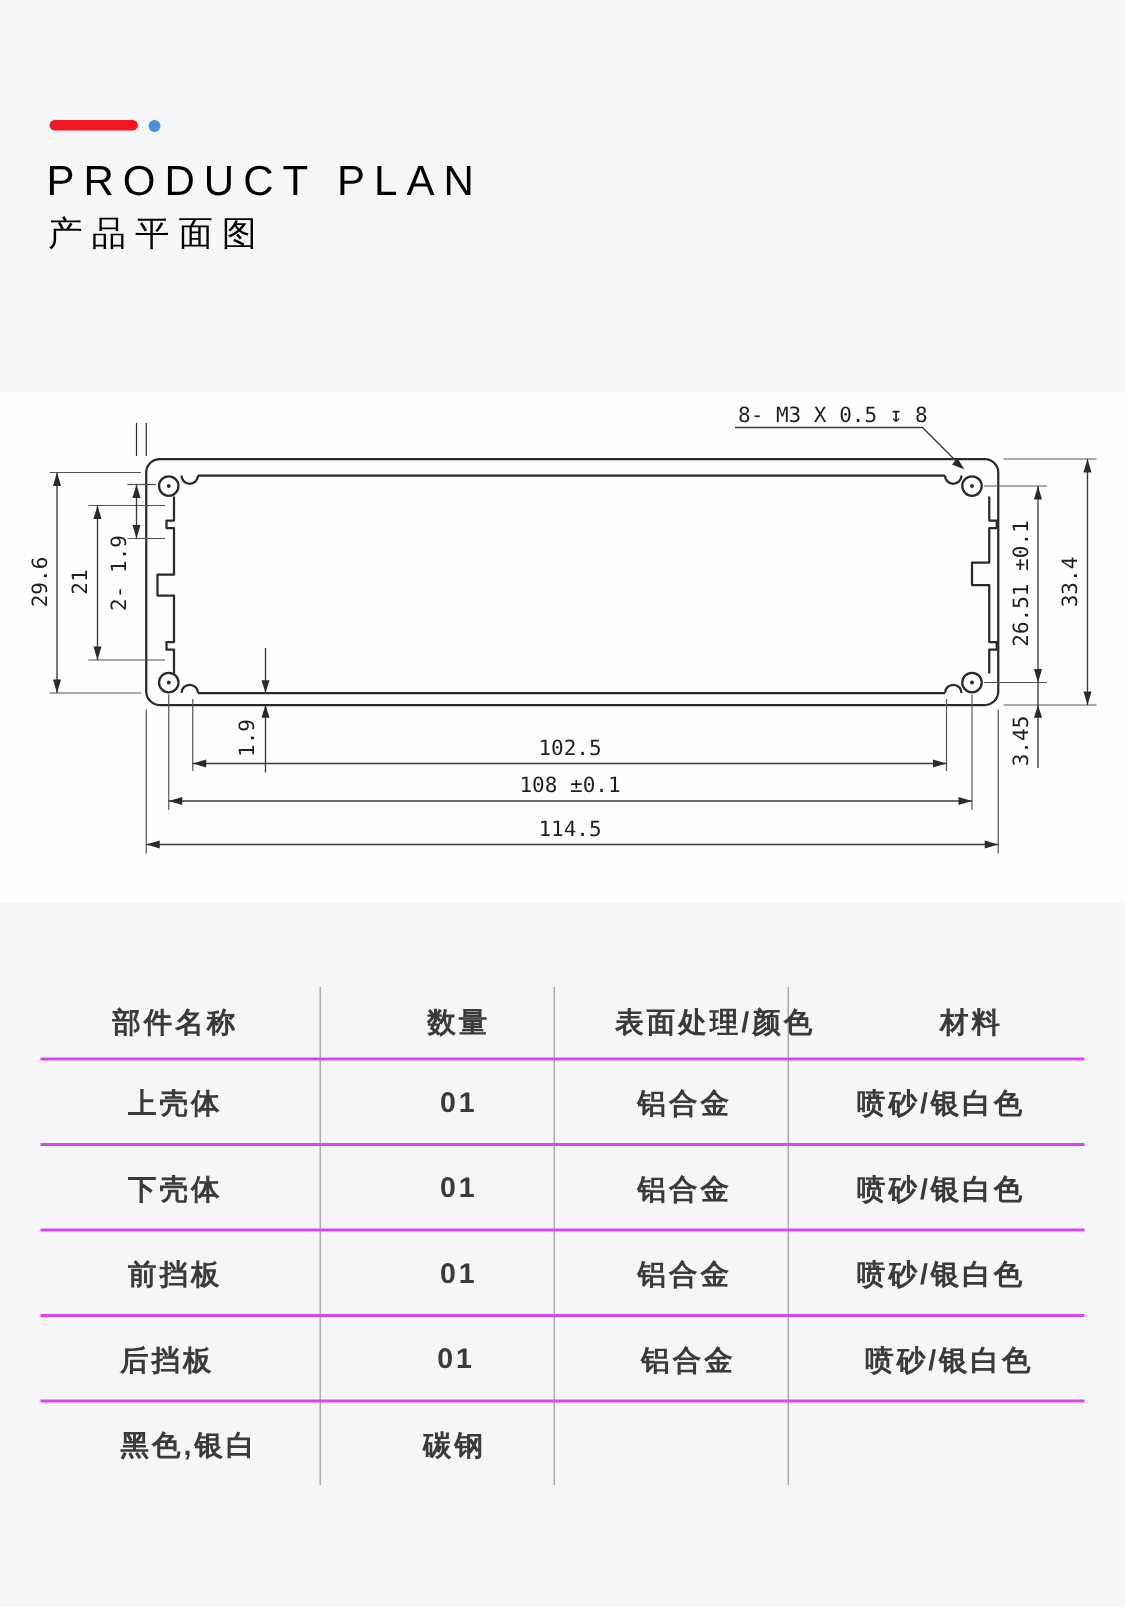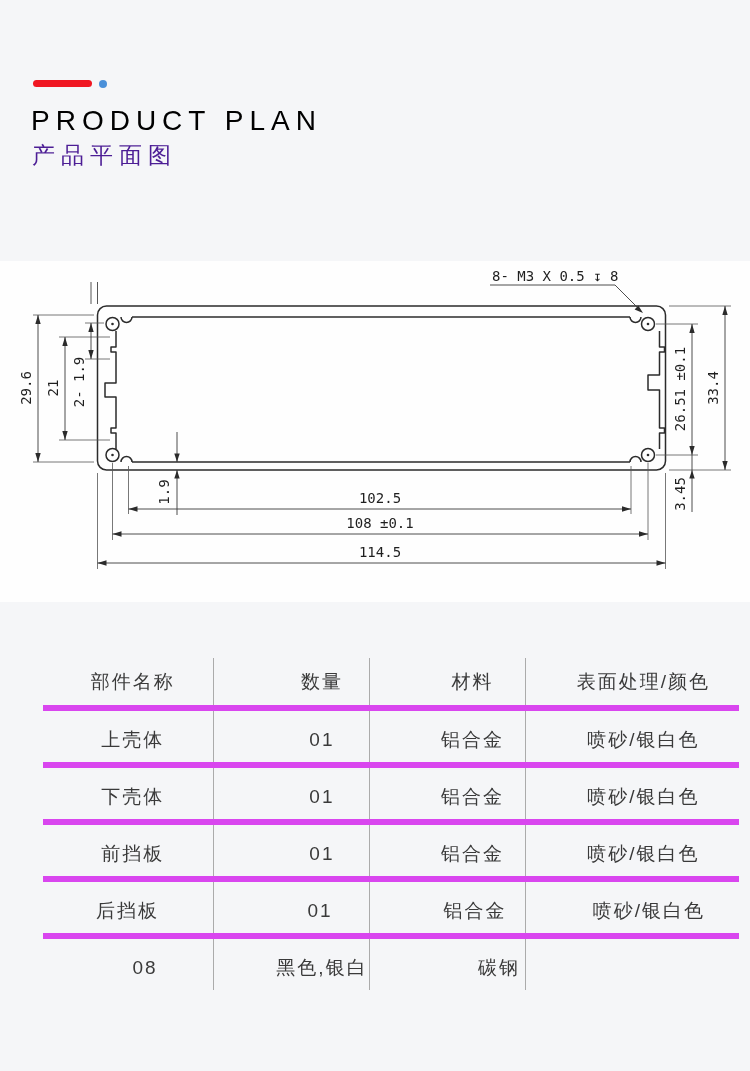--- a/index.html
+++ b/index.html
@@ -10,49 +10,49 @@
   }
   
   .accent-bar{position:absolute;left:33px;top:80px;width:59px;height:7px;border-radius:4px;background:#f01722;}
   .accent-dot{position:absolute;left:99px;top:80px;width:8px;height:8px;border-radius:50%;background:#4a90d9;}
   .page-title{
     position:absolute;left:31px;top:105px;margin:0;
     font-size:28px;font-weight:300;letter-spacing:6px;color:#000000;
   }
   .page-subtitle{
     position:absolute;left:32px;top:140px;margin:0;
-    font-size:23px;font-weight:400;letter-spacing:6px;color:#4c1d95;
+    font-size:23px;font-weight:400;letter-spacing:6px;color:#000000;
   }
   
   .drawing-panel{position:absolute;left:0;top:261px;width:750px;height:341px;background:#fefefe;}
   .drawing-svg{position:absolute;left:0;top:240px;width:750px;height:380px;}
   .profile{stroke:#2b2b2b;stroke-width:1.5;fill:none;stroke-linejoin:round;}
   .dimline{stroke:#3a3a3a;stroke-width:0.9;fill:none;}
   .extline{stroke:#555;stroke-width:0.8;fill:none;}
   .arrow{fill:#2b2b2b;stroke:none;}
   .dot{fill:#2b2b2b;stroke:none;}
   .dimtext{
     font-family:"DejaVu Sans Mono","DejaVu Sans",monospace;
     font-size:14px;fill:#1f1f1f;
   }
   .notetext{
     font-family:"DejaVu Sans Mono","DejaVu Sans",monospace;
     font-size:14px;fill:#1f1f1f;
   }
   
   .spec-table{position:absolute;left:27px;top:658px;width:696px;height:332px;color:#3a3a3a;}
-  .t-row{position:absolute;left:16px;width:696px;display:flex;}
+  .t-row{position:absolute;left:0;width:696px;display:flex;font-weight:bold;}
   .t-row.header{top:0;height:47px;}
   .t-cell{display:flex;align-items:center;justify-content:center;
     font-size:19px;letter-spacing:2px;color:#3a3a3a;}
   .t-cell.c1{width:186px;}
   .t-cell.c2{width:156px;padding-left:24px;}
   .t-cell.c3{width:156px;}
   .t-cell.c4{width:198px;}
-  .t-row.data{height:57px;border-top:6px solid #d946ef;}
+  .t-row.data{height:57px;border-top:2px solid #d946ef;}
   .vdiv{position:absolute;top:0;width:1px;height:332px;background:#ababab;}
   .vdiv.v1{left:186px;}
   .vdiv.v2{left:342px;}
   .vdiv.v3{left:498px;}
 </style>
 </head>
 <body>
 
 <div class="accent-bar"></div>
 <div class="accent-dot"></div>
@@ -163,22 +163,22 @@
 </svg>
 
 <div class="spec-table">
   <div class="vdiv v1"></div>
   <div class="vdiv v2"></div>
   <div class="vdiv v3"></div>
 
   <div class="t-row header">
     <div class="t-cell c1">部件名称</div>
     <div class="t-cell c2">数量</div>
+    <div class="t-cell c4">表面处理/颜色</div>
     <div class="t-cell c3">材料</div>
-    <div class="t-cell c4">表面处理/颜色</div>
   </div>
 
   <div class="t-row data" style="top:47px;">
     <div class="t-cell c1">上壳体</div>
     <div class="t-cell c2">01</div>
     <div class="t-cell c3">铝合金</div>
     <div class="t-cell c4">喷砂/银白色</div>
   </div>
   <div class="t-row data" style="top:104px;justify-content:flex-end;">
     <div class="t-cell c1">下壳体</div>
@@ -192,17 +192,16 @@
     <div class="t-cell c3">铝合金</div>
     <div class="t-cell c4">喷砂/银白色</div>
   </div>
   <div class="t-row data" style="top:218px;gap:13px;">
     <div class="t-cell c1">后挡板</div>
     <div class="t-cell c2">01</div>
     <div class="t-cell c3">铝合金</div>
     <div class="t-cell c4">喷砂/银白色</div>
   </div>
   <div class="t-row data" style="top:275px;">
-    <div class="t-cell c2">08</div>
     <div class="t-cell c4">黑色,银白</div>
     <div class="t-cell c3">碳钢</div>
   </div>
 </div>
 
 </body></html>

